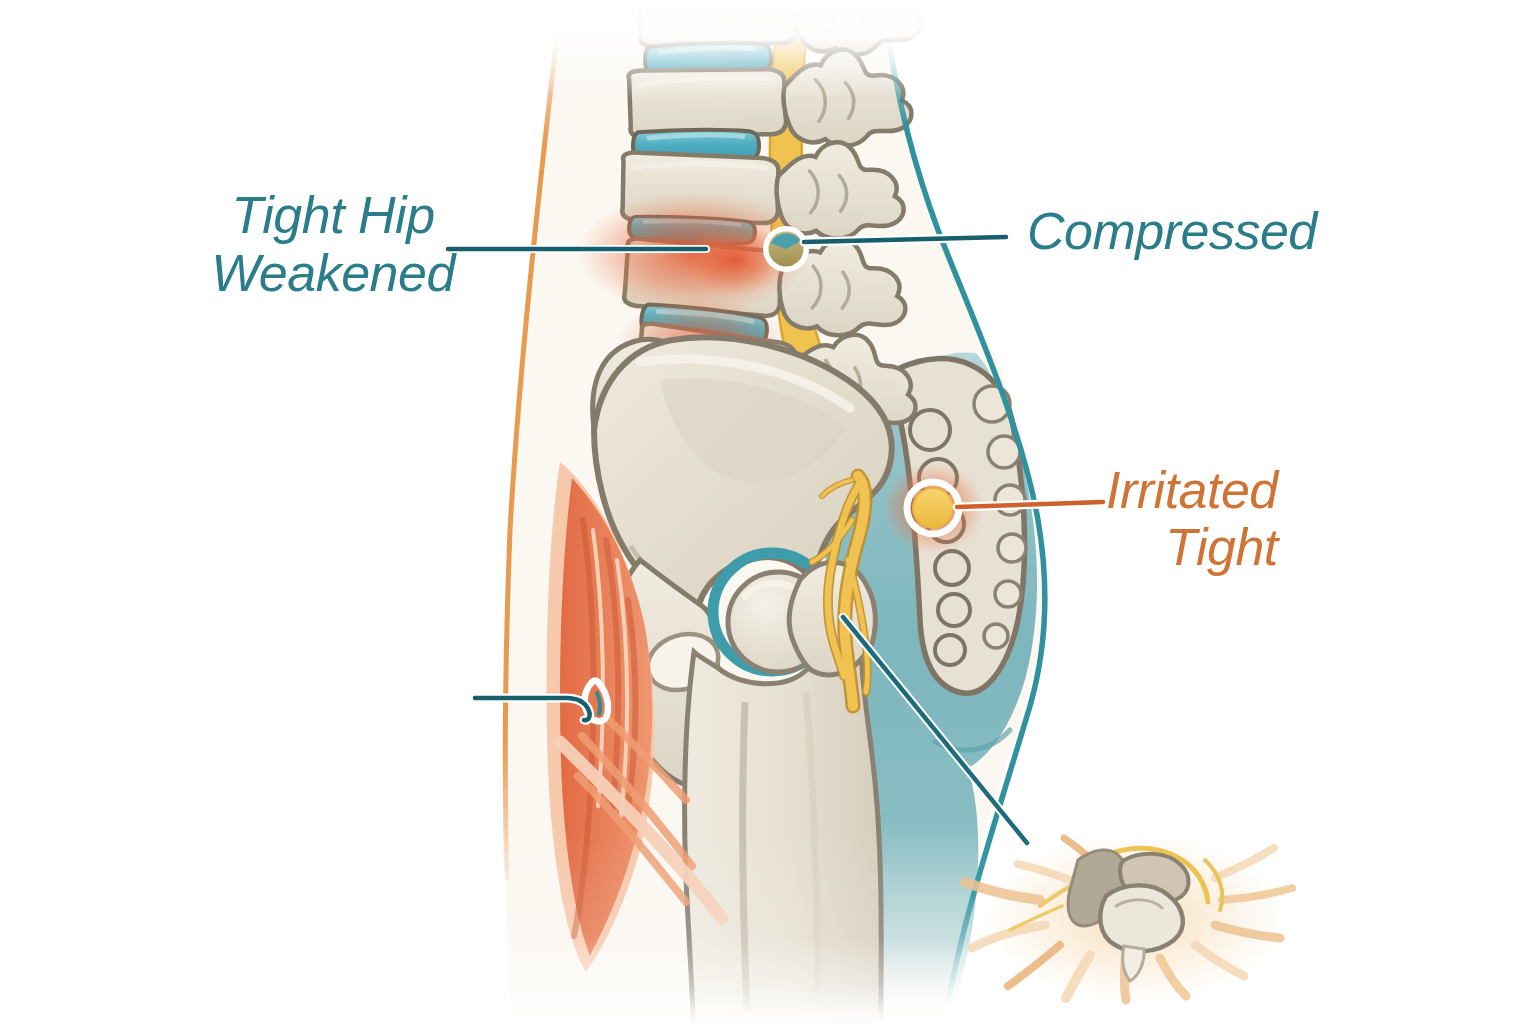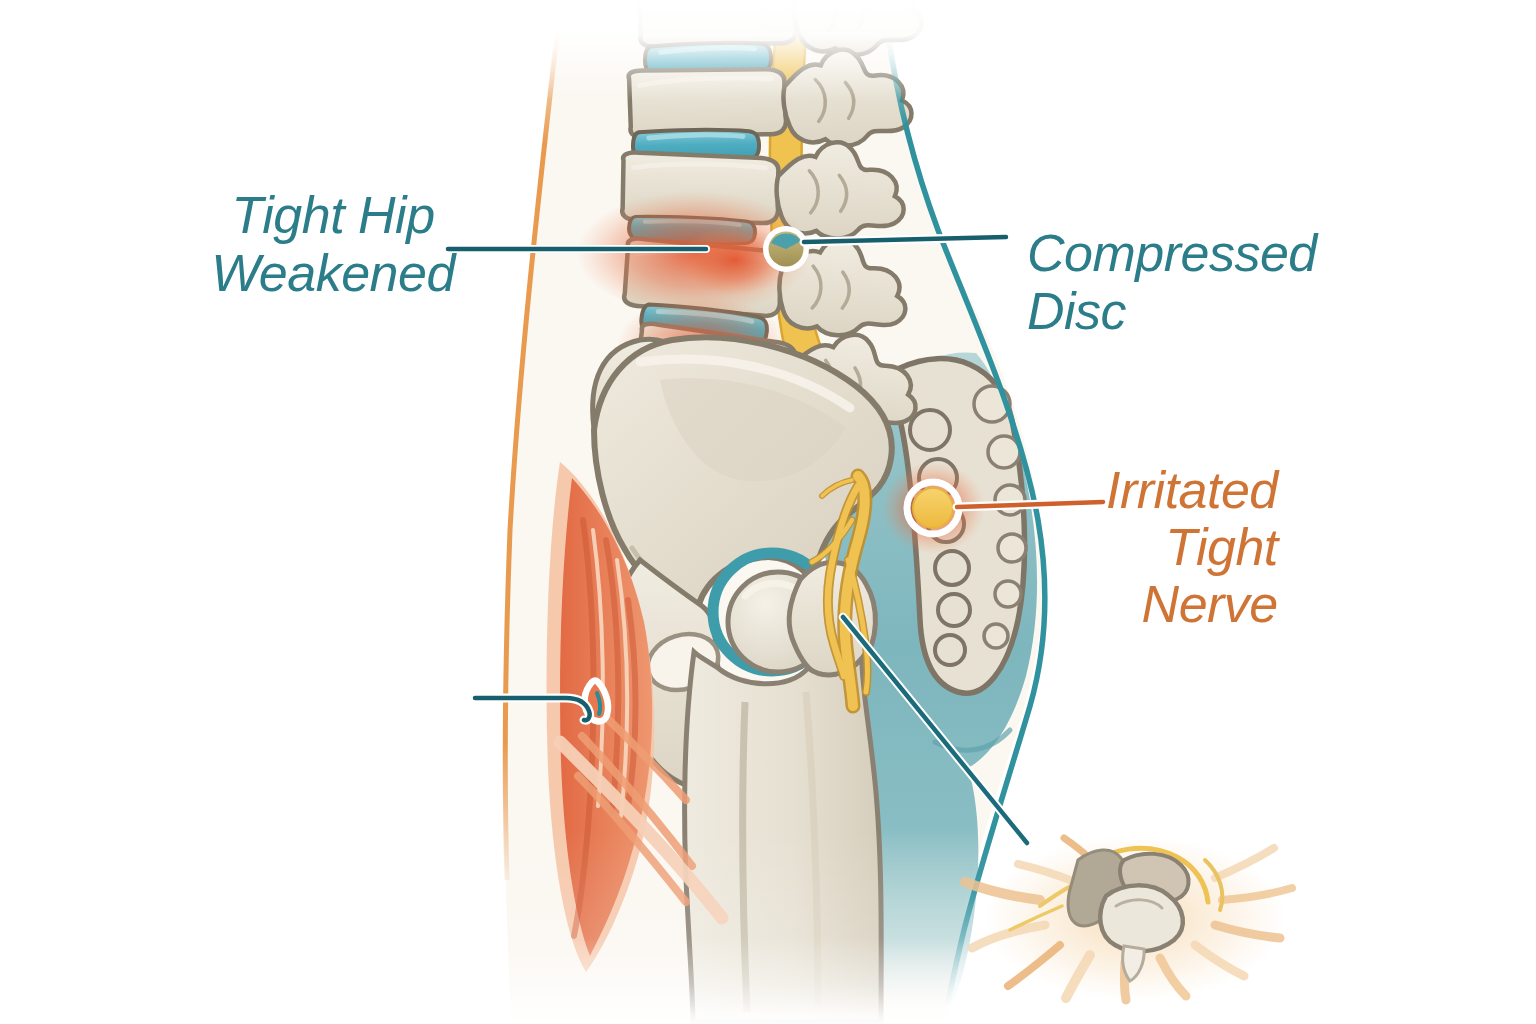--- a/index.html
+++ b/index.html
@@ -4,21 +4,21 @@
 <style>
   html,body{margin:0;padding:0;background:#fff;}
   #stage{position:relative;width:1536px;height:1024px;background:var(--background,#fff);overflow:hidden;
          font-family:"Liberation Sans",sans-serif;font-style:italic;}
   #art{position:absolute;left:0;top:0;}
   .lbl{position:absolute;font-size:52px;line-height:58px;letter-spacing:-0.5px;font-weight:400;}
   .lbl .ln{white-space:nowrap;}
   .teal{color:var(--label-teal,#2b7d8a);}
   .orange{color:var(--label-orange,#d07435);}
   #label-tight-hip-flexors{left:168px;top:186px;width:330px;text-align:center;}
-  #label-compressed-disc{left:1027px;top:202px;text-align:left;margin-top:22px;}
+  #label-compressed-disc{left:1027px;top:202px;text-align:left;}
   #label-irritated-spinal-nerve{left:1106px;top:462px;text-align:right;line-height:57px;}
   #label-weakened-glutes{left:210px;top:645px;width:310px;text-align:center;}
 </style>
 </head>
 <body>
 
 <div id="stage">
 
 <svg id="art" width="1536" height="1024" viewBox="0 0 1536 1024">
   <defs>
@@ -282,21 +282,19 @@
     <path d="M 1124,946 C 1121,960 1123,972 1130,981 C 1139,976 1145,962 1144,949 Z" fill="#f2eee5" stroke="#b5ac9c" stroke-width="3"></path>
   </g>
 </svg>
 
 <div class="lbl teal" id="label-tight-hip-flexors">
   <div class="ln">Tight Hip</div>
   <div class="ln">Weakened</div>
 </div>
 <div class="lbl teal" id="label-compressed-disc">
   <div class="ln">Compressed</div>
-  <div class="ln">Disc</div>
 </div>
 <div class="lbl orange" id="label-irritated-spinal-nerve">
   <div class="ln">Irritated</div>
   <div class="ln">Tight</div>
-  <div class="ln">Nerve</div>
 </div>
 
 </div>
 
 </body></html>

